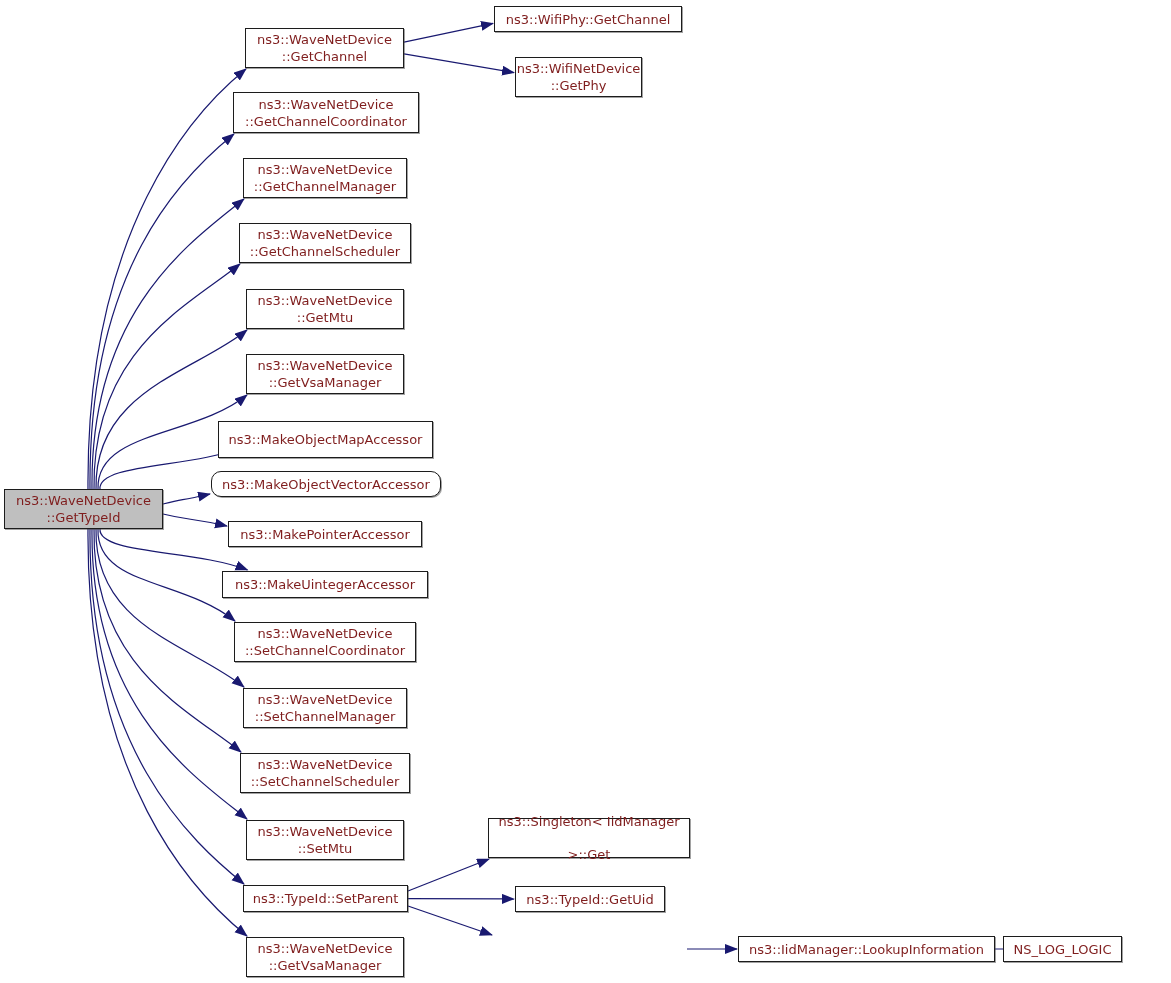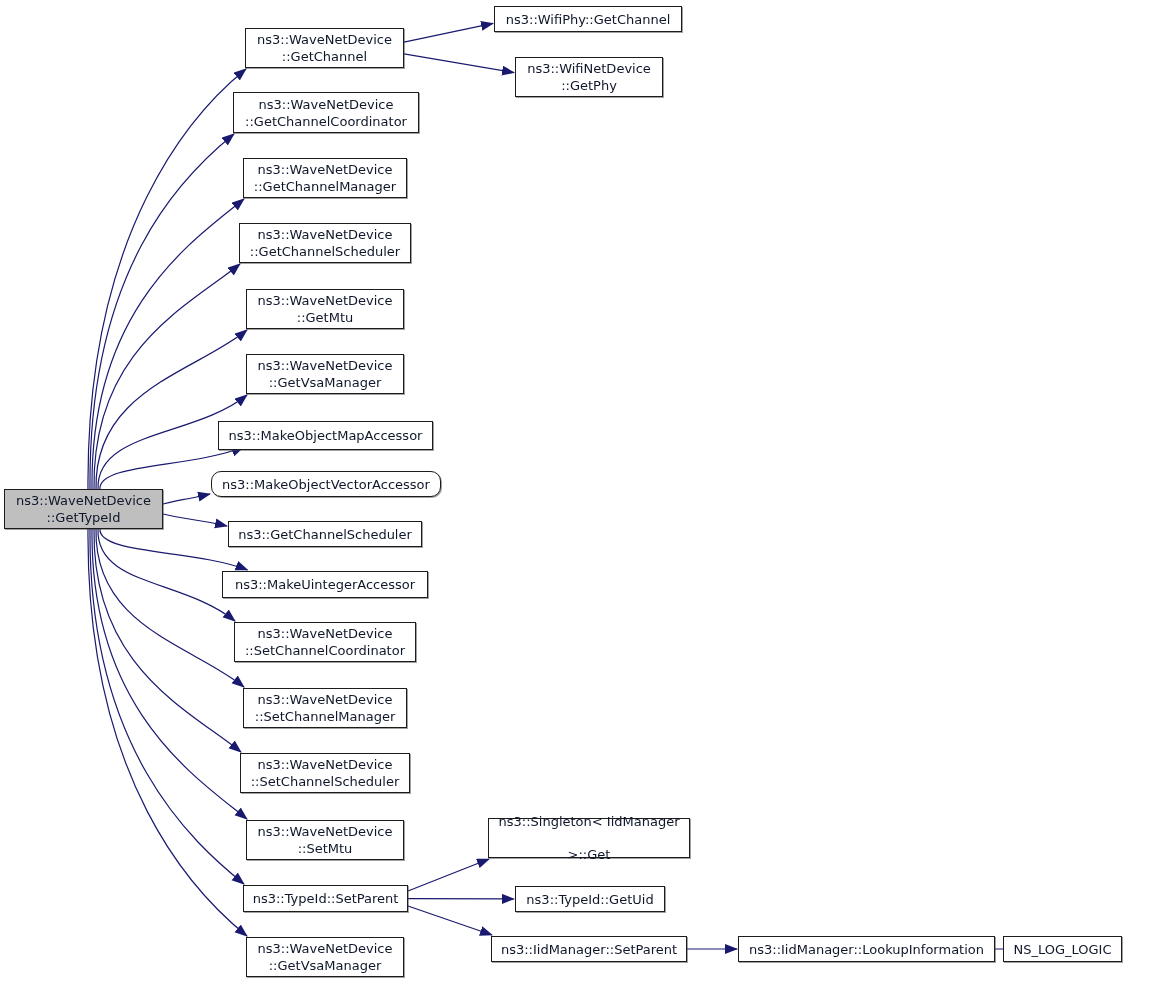--- a/index.html
+++ b/index.html
@@ -25,21 +25,21 @@
     z-index: 1;
     display: flex;
     flex-direction: column;
     justify-content: center;
     align-items: center;
     background: #ffffff;
     border: 1px solid #1c1c1c;
     box-shadow: 1px 1px 0 rgba(70,70,70,0.5);
     font-size: 13px;
     line-height: 17px;
-    color: #0f172a;
+    color: #7f1d1d;
     white-space: nowrap;
     text-align: center;
     cursor: pointer;
   }
   .node.highlight {
     background: #bfbfbf;
     cursor: default;
   }
   .node .line {
     display: block;
@@ -102,28 +102,28 @@
       <span class="line">::GetChannelScheduler</span>
     </div>
     <div class="node" style="left: 246px; top: 289px; width: 158px; height: 40px;">
       <span class="line">ns3::WaveNetDevice</span>
       <span class="line">::GetMtu</span>
     </div>
     <div class="node" style="left: 246px; top: 354px; width: 158px; height: 40px;">
       <span class="line">ns3::WaveNetDevice</span>
       <span class="line">::GetVsaManager</span>
     </div>
-    <div class="node" style="left: 218px; top: 421px; width: 215px; height: 29px;">
+    <div class="node" style="left: 218px; top: 421px; width: 215px; height: 37px;">
       <span class="line">ns3::MakeObjectMapAccessor</span>
     </div>
     <div class="node" style="left: 211px; top: 471px; width: 230px; height: 26px; border-radius: 10px;">
       <span class="line">ns3::MakeObjectVectorAccessor</span>
     </div>
     <div class="node" style="left: 228px; top: 521px; width: 194px; height: 26px;">
-      <span class="line">ns3::GetChannelScheduler</span>
+      <span class="line">ns3::MakePointerAccessor</span>
     </div>
     <div class="node" style="left: 222px; top: 571px; width: 206px; height: 27px;">
       <span class="line">ns3::MakeUintegerAccessor</span>
     </div>
     <div class="node" style="left: 234px; top: 622px; width: 182px; height: 40px;">
       <span class="line">ns3::WaveNetDevice</span>
       <span class="line">::SetChannelCoordinator</span>
     </div>
     <div class="node" style="left: 243px; top: 688px; width: 164px; height: 40px;">
       <span class="line">ns3::WaveNetDevice</span>
@@ -140,33 +140,30 @@
     <div class="node" style="left: 243px; top: 885px; width: 165px; height: 27px;">
       <span class="line">ns3::TypeId::SetParent</span>
     </div>
     <div class="node" style="left: 246px; top: 937px; width: 158px; height: 40px;">
       <span class="line">ns3::WaveNetDevice</span>
       <span class="line">::GetVsaManager</span>
     </div>
     <div class="node" style="left: 494px; top: 6px; width: 188px; height: 26px;">
       <span class="line">ns3::WifiPhy::GetChannel</span>
     </div>
-    <div class="node" style="left: 515px; top: 57px; width: 148px; height: 40px;">
+    <div class="node" style="left: 515px; top: 57px; width: 127px; height: 40px;">
       <span class="line">ns3::WifiNetDevice</span>
       <span class="line">::GetPhy</span>
     </div>
     <div class="node" style="left: 488px; top: 818px; width: 202px; height: 40px; gap: 16px;">
       <span class="line">ns3::Singleton&lt; IidManager</span>
       <span class="line">&gt;::Get</span>
     </div>
     <div class="node" style="left: 515px; top: 886px; width: 150px; height: 26px;">
       <span class="line">ns3::TypeId::GetUid</span>
     </div>
-    <div class="node" style="left: 491px; top: 936px; width: 196px; height: 26px;">
-      <span class="line">ns3::IidManager::SetParent</span>
-    </div>
     <div class="node" style="left: 738px; top: 936px; width: 257px; height: 26px;">
       <span class="line">ns3::IidManager::LookupInformation</span>
     </div>
     <div class="node" style="left: 1003px; top: 936px; width: 119px; height: 26px;">
       <span class="line">NS_LOG_LOGIC</span>
     </div>
   </div>
 
 </body></html>

